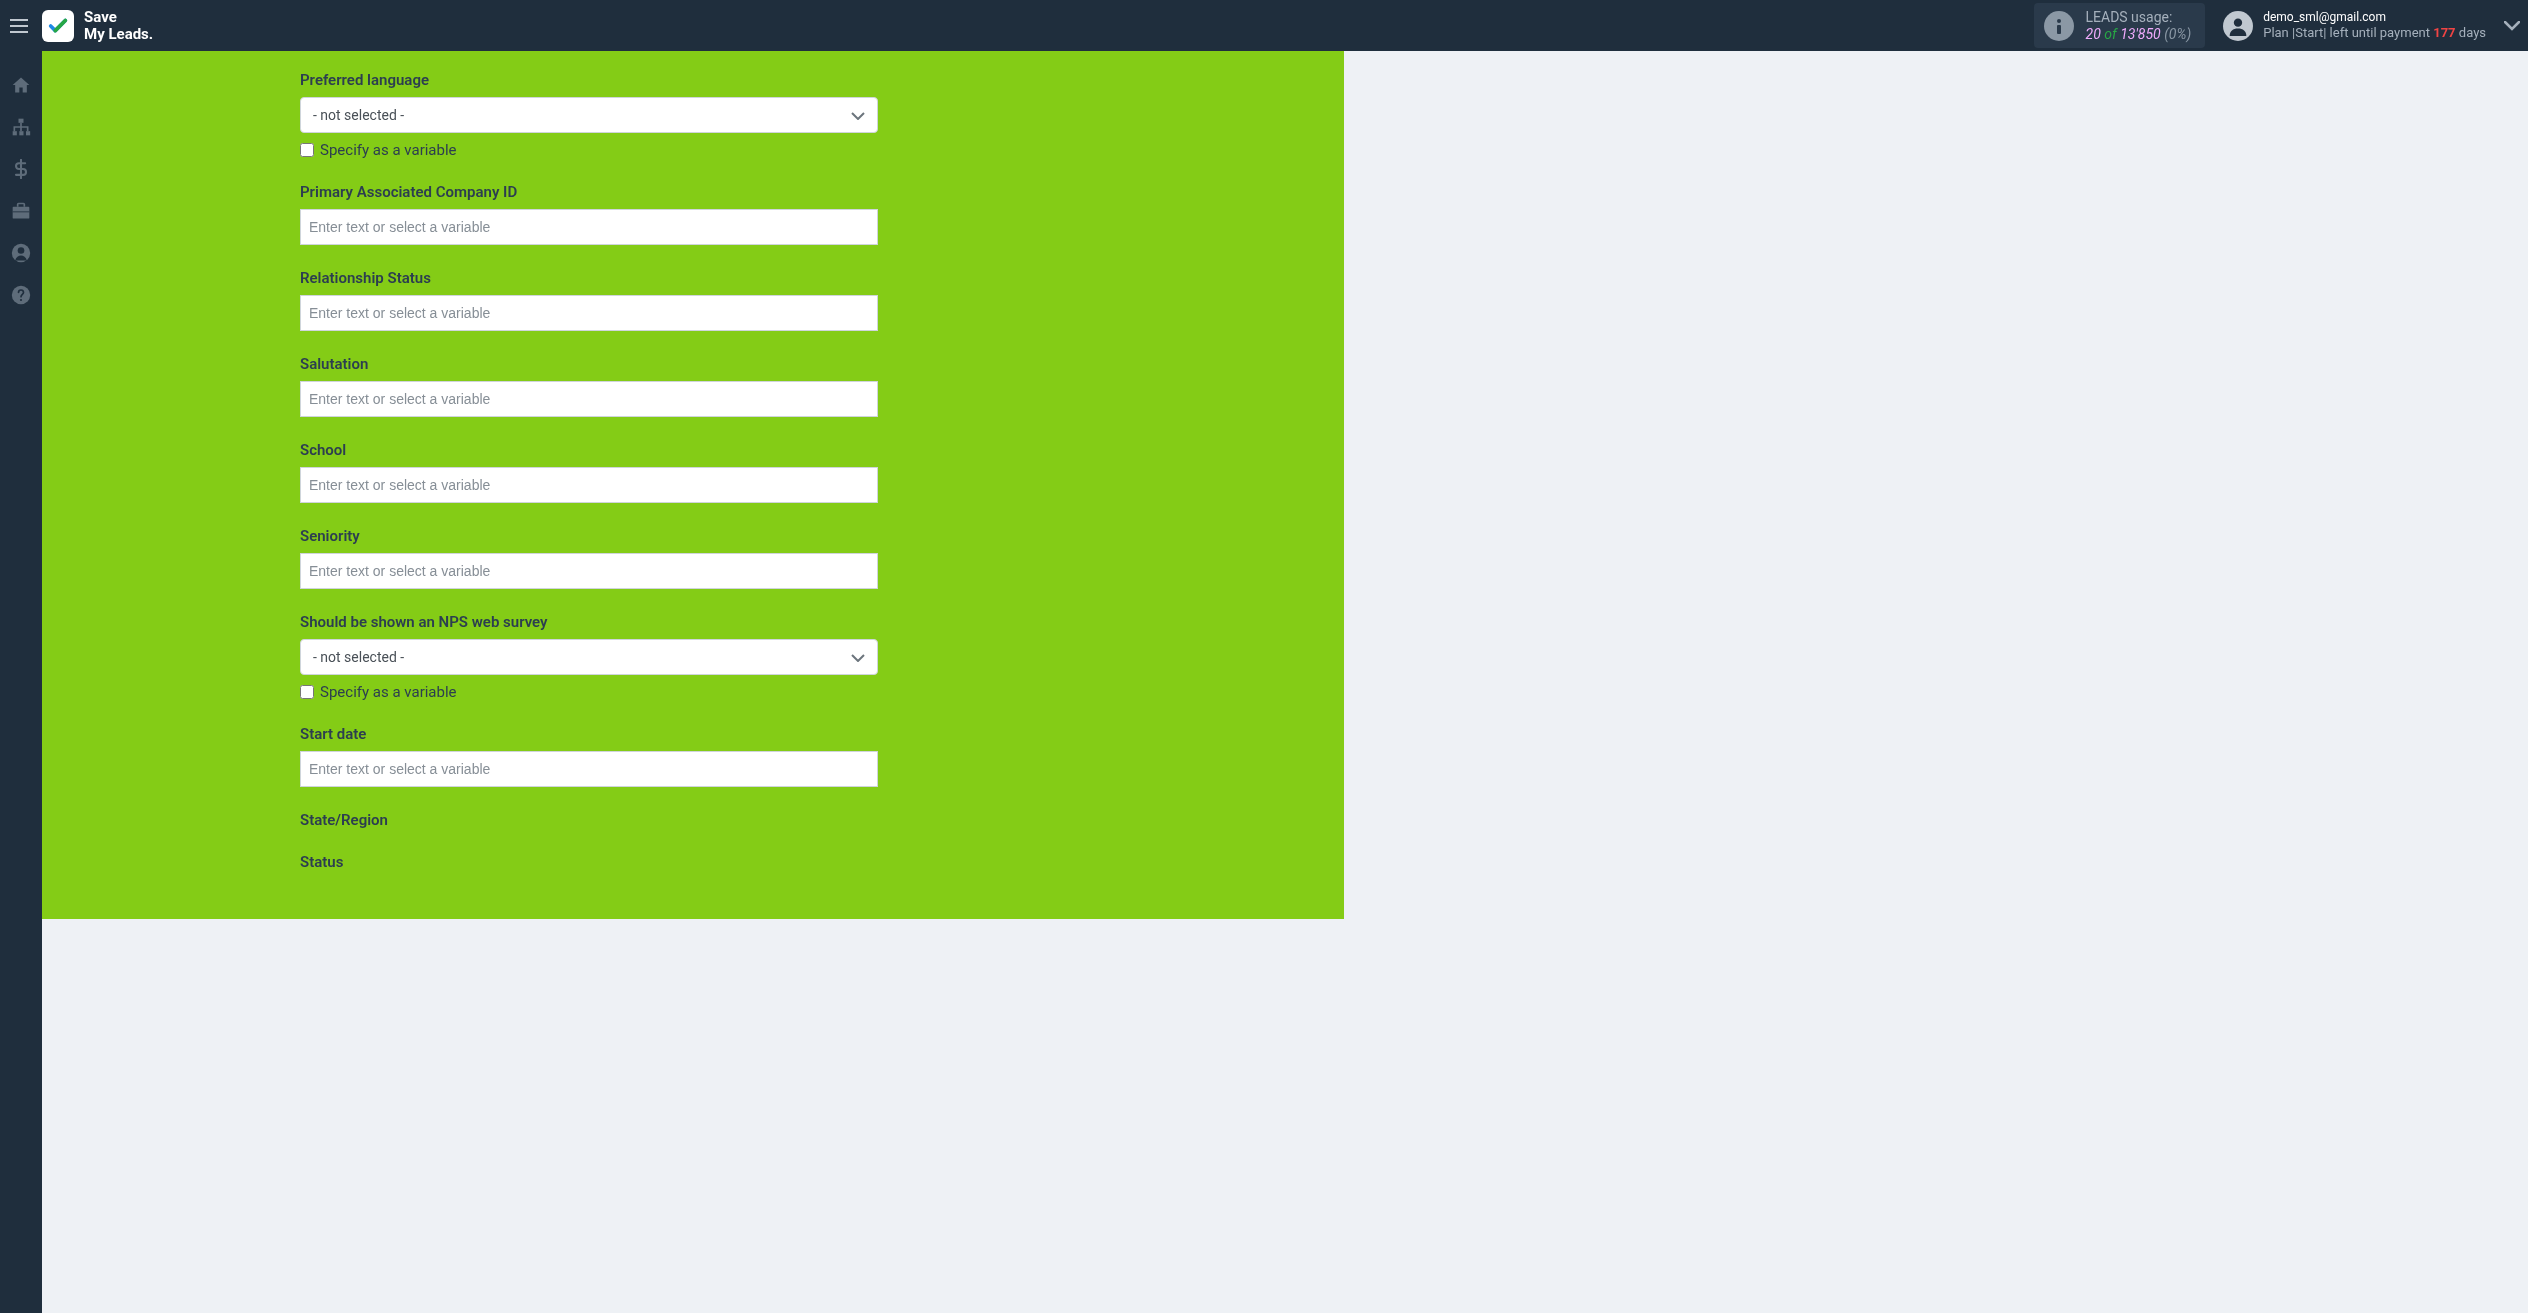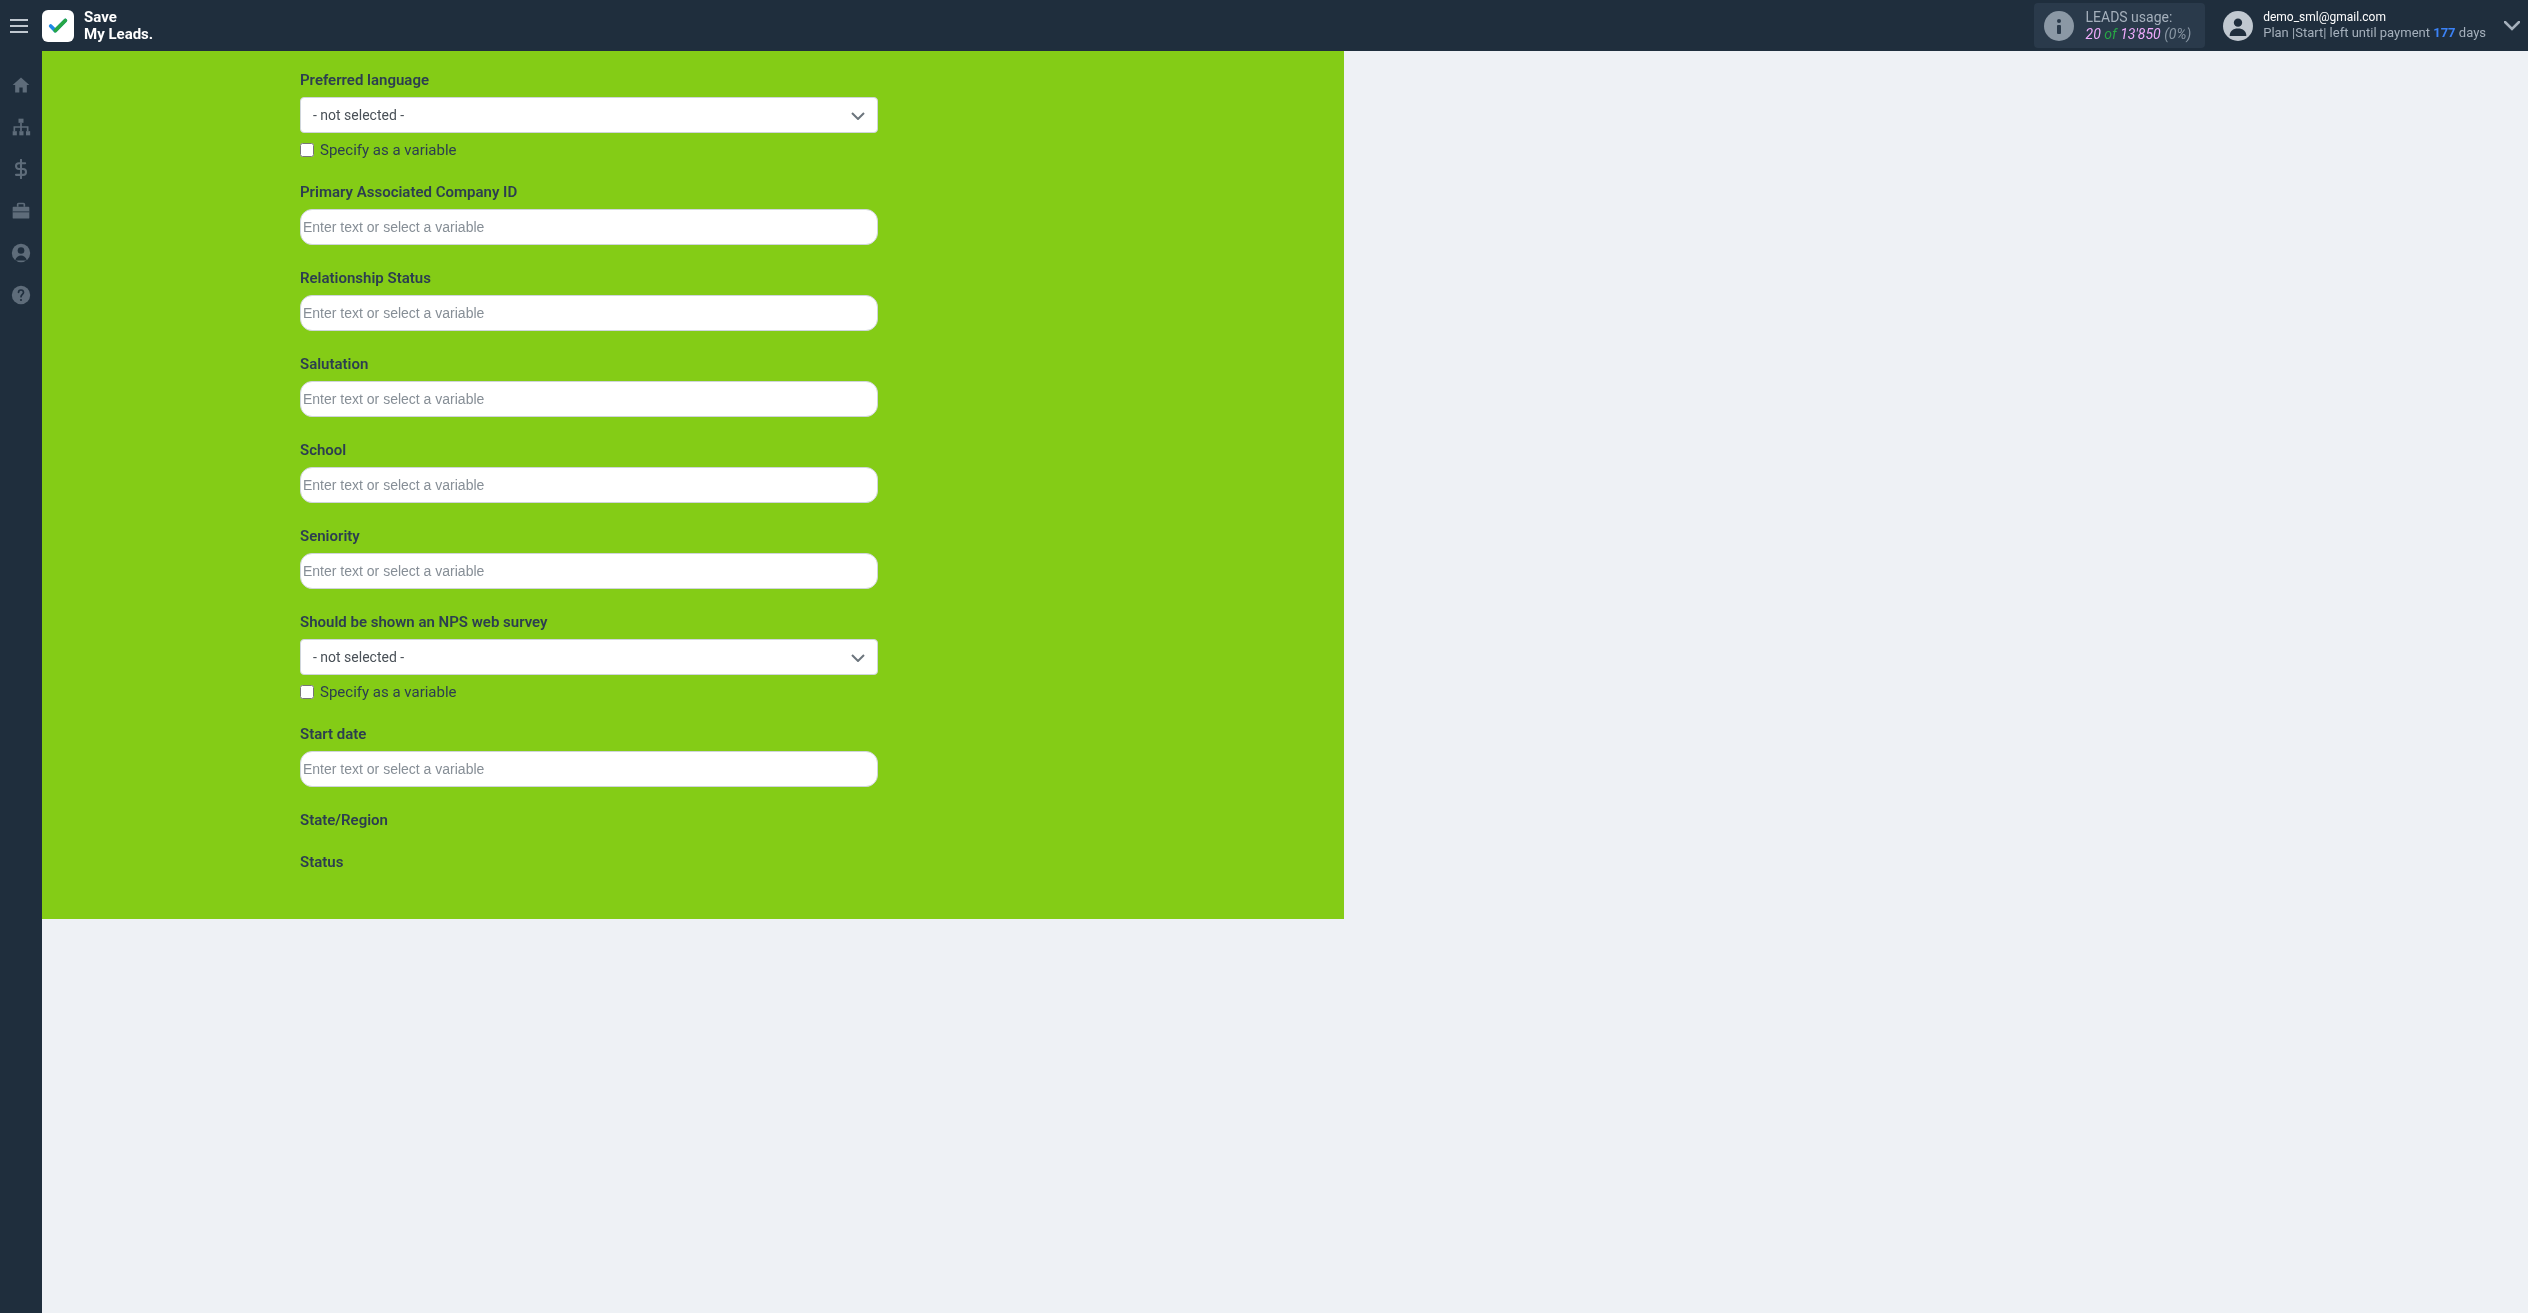--- a/index.html
+++ b/index.html
@@ -128,21 +128,21 @@
     }
     .user-email {
       font-size: 12px;
     }
     .user-plan {
       color: #a5b0bc;
       font-size: 13px;
     }
     .user-plan .bold {
       font-weight: bold;
-      color: #3b82f6;
+      color: #ef4444;
     }
     .header-chevron {
       color: #a5b0bc;
       padding: 8px;
       cursor: pointer;
     }
     .header-chevron svg {
       width: 16px;
       height: 10px;
     }
@@ -195,22 +195,22 @@
       font-weight: 600;
       font-size: 15px;
       color: #2c3e50;
       margin-bottom: 8px;
       display: block;
     }
     .form-input {
       width: 578px;
       height: 36px;
       border: 1px solid #cfd5db;
-      border-radius: 12px;
-      padding: 0 2px;
+      border-radius: 0;
+      padding: 0 8px;
       font-size: 14px;
       color: #2c3e50;
       display: flex;
       align-items: center;
       background: white;
     }
     .form-input input {
       border: none;
       outline: none;
       width: 100%;

